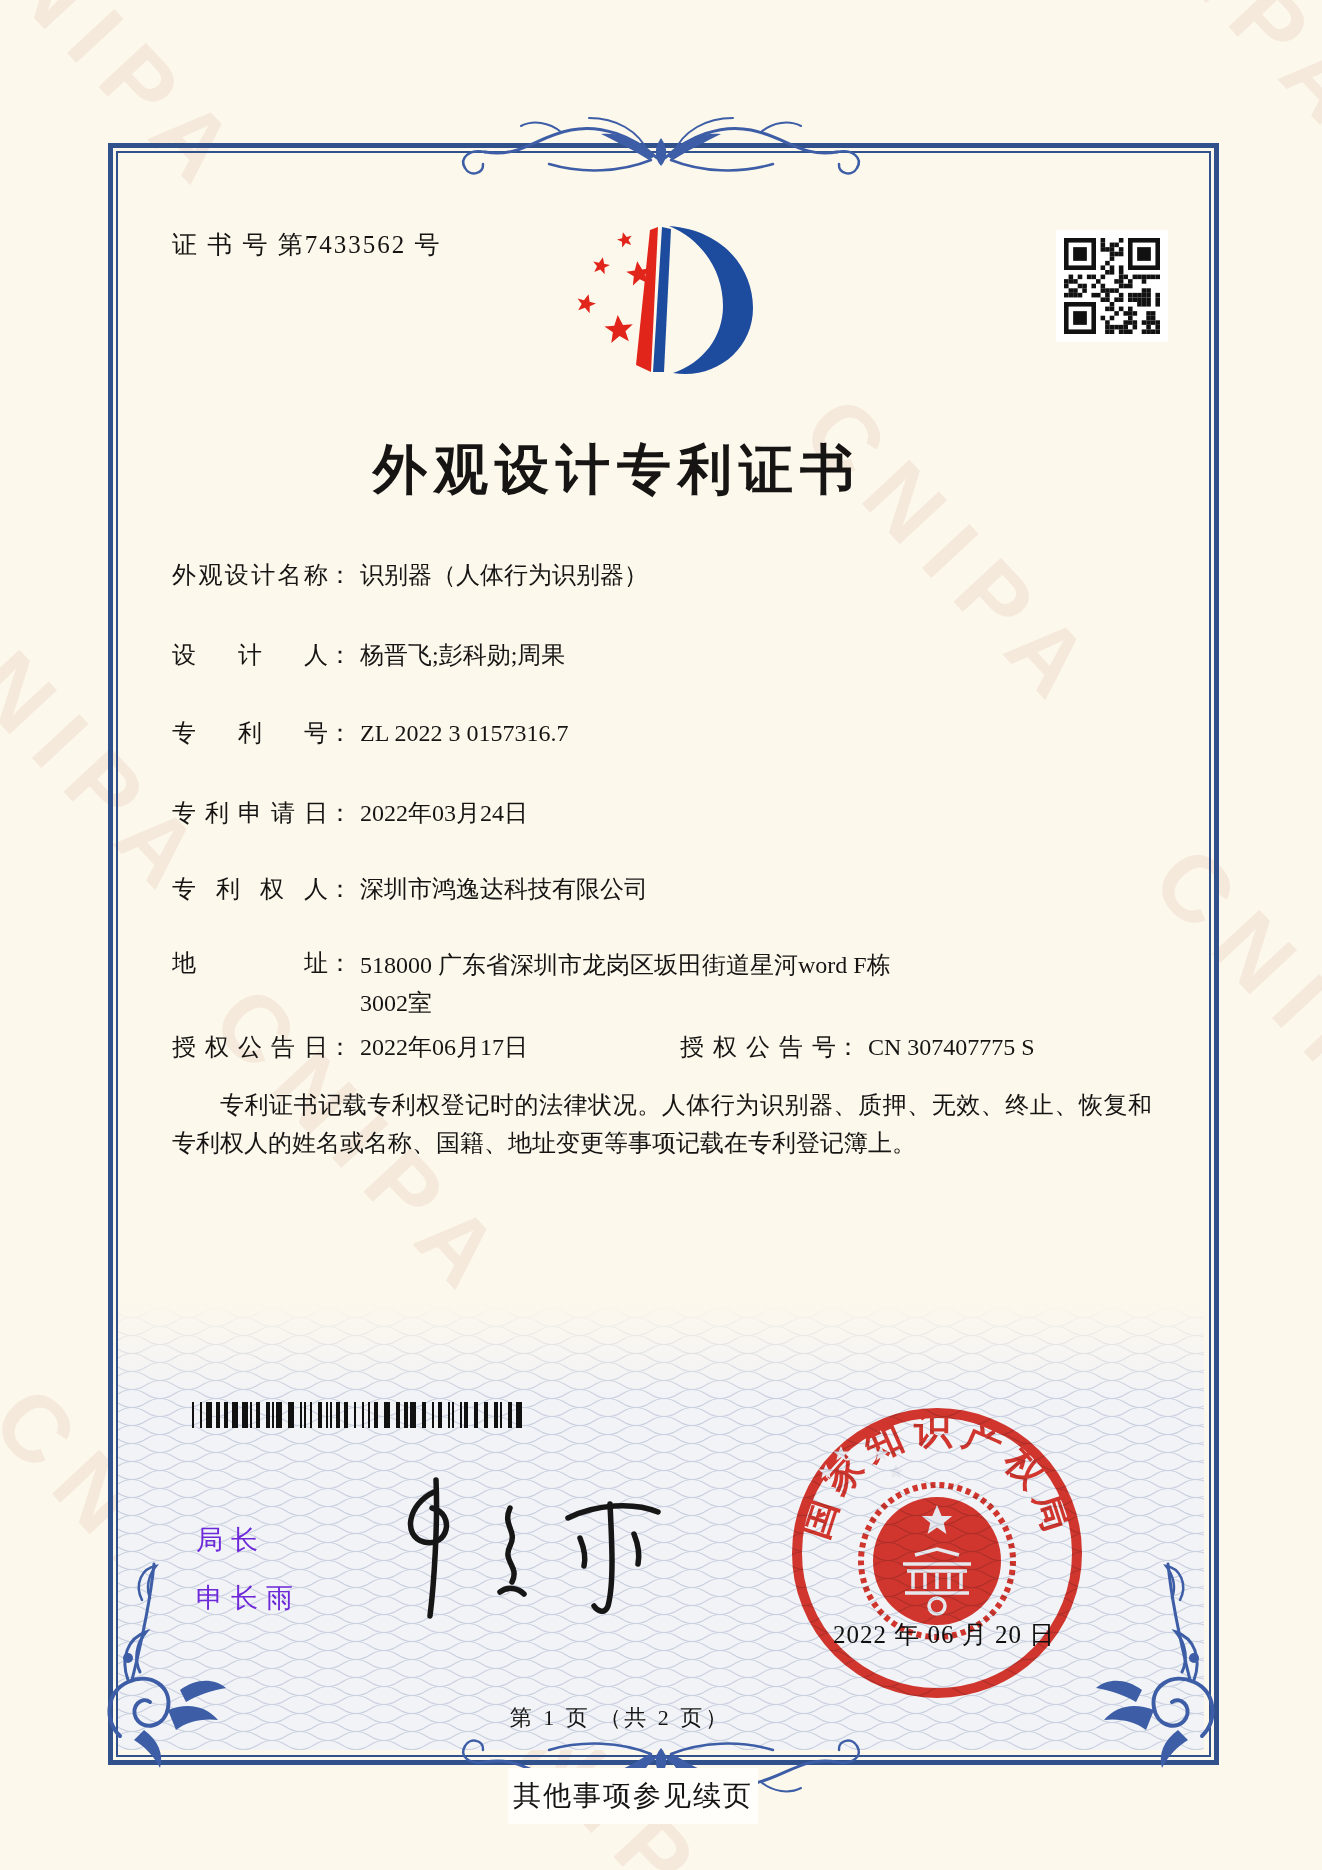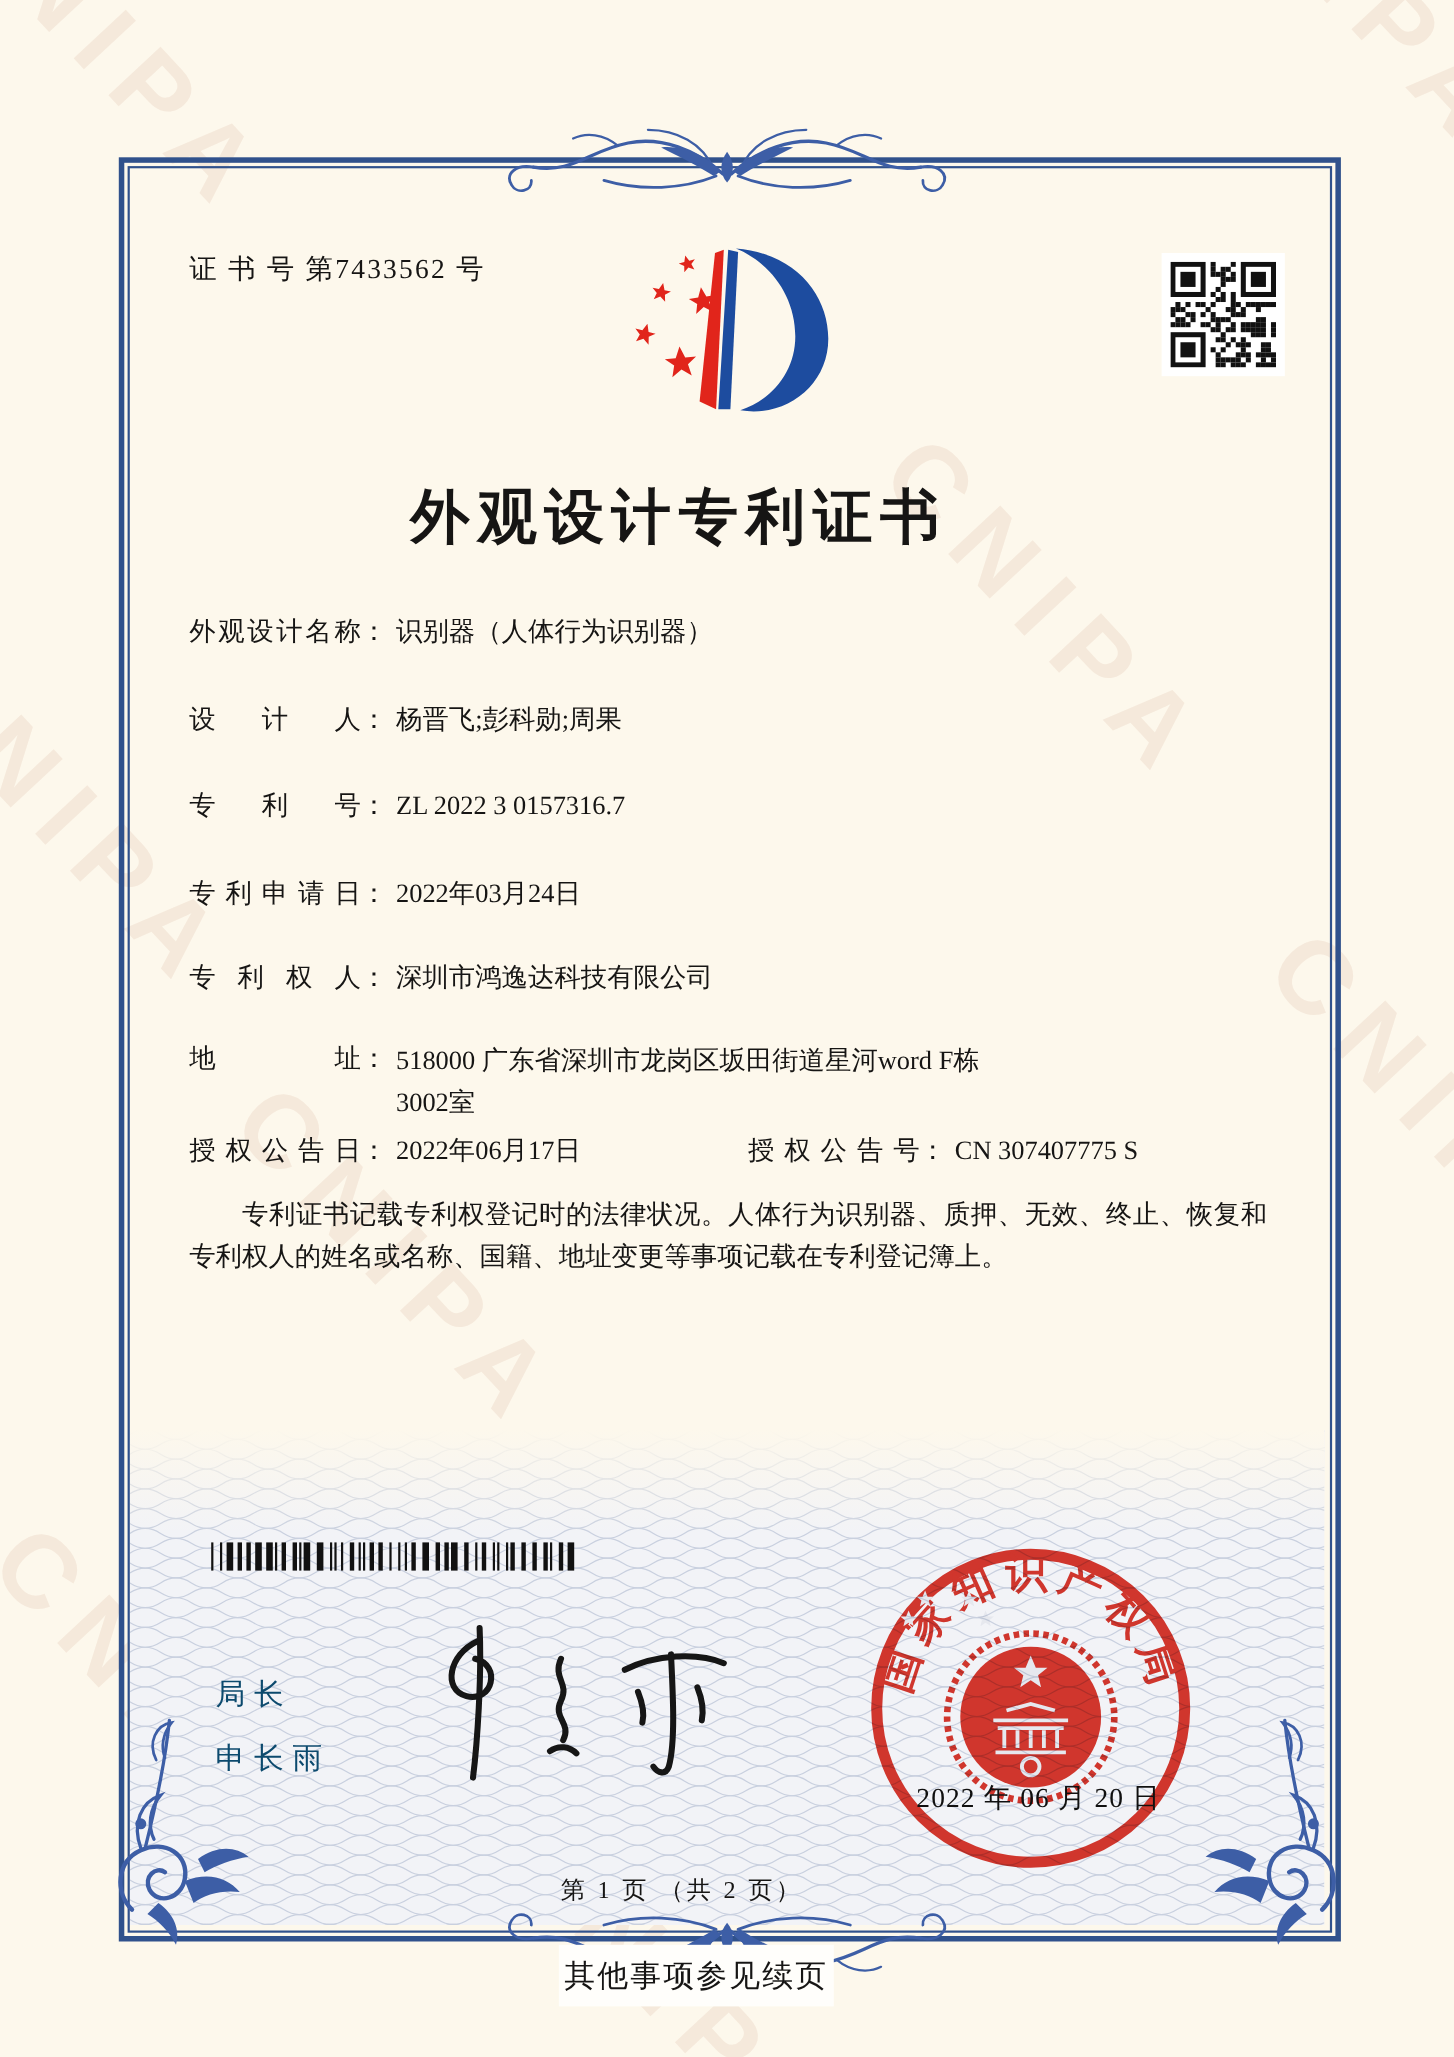--- a/index.html
+++ b/index.html
@@ -31,21 +31,21 @@
   .val{margin-left:8px;white-space:nowrap;}
   .val-wrap{margin-left:8px;width:578px;white-space:normal;line-height:38px;}
   
   .bodytext{position:absolute;left:172px;top:1086px;width:980px;font-size:24px;
             line-height:38px;text-align:justify;}
   .bodytext p{margin:0;text-indent:48px;}
   
   .barcode{position:absolute;left:190px;top:1402px;width:335px;height:26px;}
   
   .director{position:absolute;left:196px;font-size:27px;letter-spacing:8px;
-            font-family:"Liberation Sans",sans-serif;font-weight:500;color:#0c4a6e;}
+            font-family:"Liberation Sans",sans-serif;font-weight:500;color:#6d28d9;}
   .sig{position:absolute;left:372px;top:1474px;width:300px;height:160px;}
   
   .seal{position:absolute;left:787px;top:1403px;width:300px;height:300px;
         mix-blend-mode:multiply;opacity:0.92;}
   .sealdate{position:absolute;left:833px;top:1618px;font-size:25px;letter-spacing:1px;
             color:#101010;z-index:8;}
   
   .pageinfo{position:absolute;left:0;top:1703px;width:1240px;text-align:center;
             font-size:22px;letter-spacing:3px;}
   .contnote{position:absolute;left:508px;top:1768px;width:250px;height:56px;

